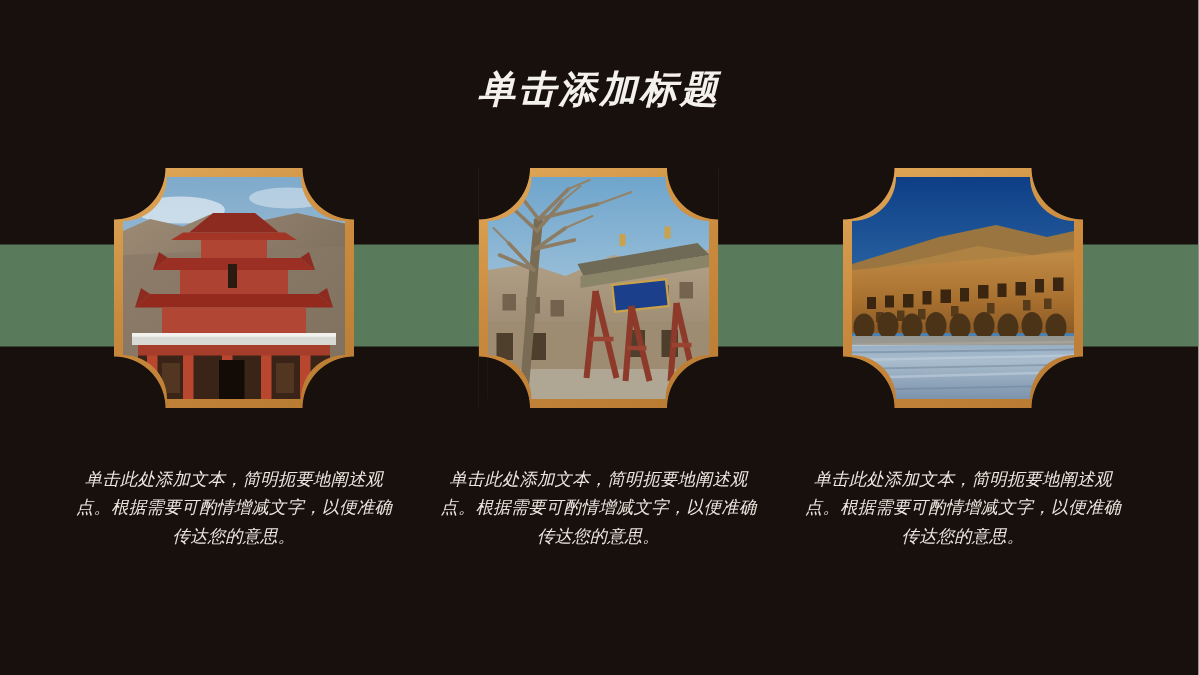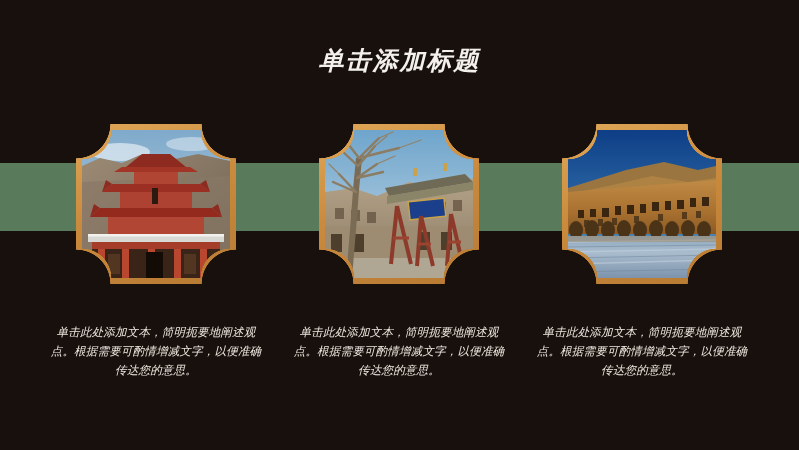--- a/index.html
+++ b/index.html
@@ -42,21 +42,21 @@
     font-weight: bold;
     letter-spacing: 2px;
     line-height: 32px;
     white-space: nowrap;
   }
 
   
   #cards {
     position: absolute;
     left: 0;
-    top: 124px;
+    top: 112px;
     width: 799px;
     height: 280px;
   }
 
   .card {
     position: absolute;
     top: 0;
     width: 220px;
   }
   .card.c0 { left: 46px; }

